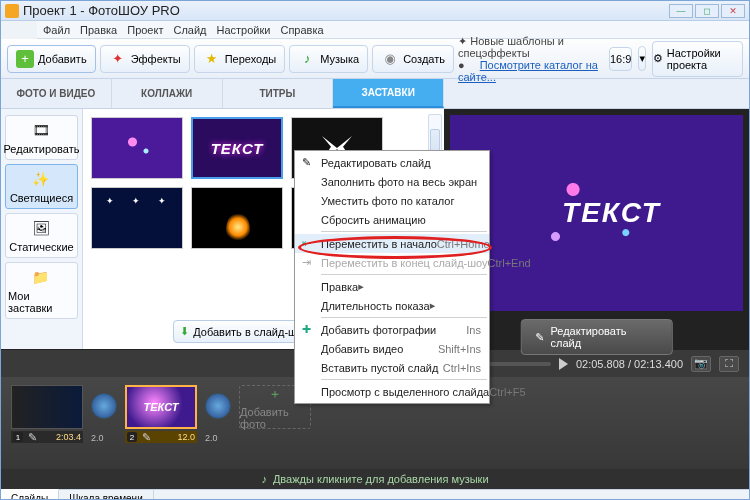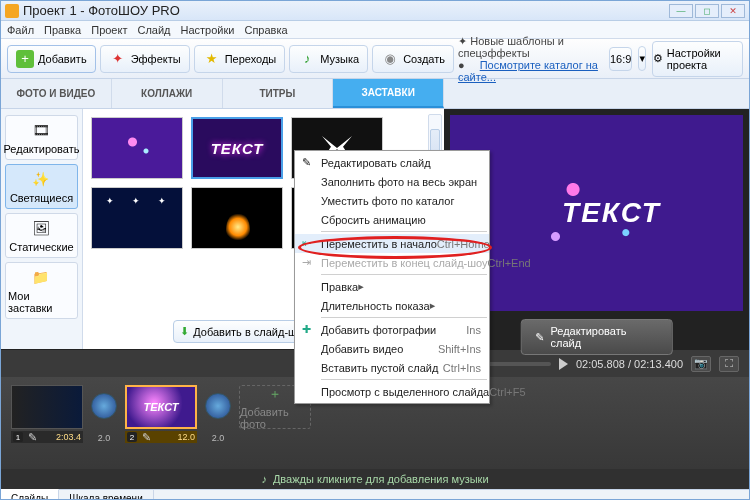--- a/index.html
+++ b/index.html
@@ -4,21 +4,21 @@
 <style>
 * { box-sizing: border-box; margin: 0; padding: 0; font-family: Tahoma, Arial, sans-serif; font-size: 11px; -webkit-user-select: none; }
 body { width: 750px; height: 500px; background: #eef3f8; overflow: hidden; border: 1px solid #7aa5d6; }
 
 .titlebar { height: 20px; background: linear-gradient(#eaf1fb,#d8e6f8); display: flex; align-items: center; padding: 0 4px; border-bottom: 1px solid #b8cde6; }
 .titlebar .app-icon { width: 14px; height: 14px; background: #f5a623; border-radius: 2px; margin-right: 4px; }
 .titlebar .title { flex: 1; font-size: 13px; color: #222; }
 .win-btn { width: 24px; height: 14px; border: 1px solid #9fb9d9; background: #e5eefb; margin-left: 2px; display:flex; align-items:center; justify-content:center; color:#4a6; font-size:9px; }
 .win-close { color:#c44; }
 
-.menubar { height: 18px; display: flex; gap: 10px; padding: 0 6px; background: #f4f8fd; border-bottom: 1px solid #d0dbeb; }
+.menubar { height: 18px; display: flex; gap: 10px; padding: 0 6px; background: #f4f8fd; border-bottom: 1px solid #d0dbeb; margin-left: 36px; }
 .menubar span { line-height: 18px; color: #333; }
 
 .toolbar { height: 40px; background: linear-gradient(#fefefe,#e9eff8); display:flex; align-items:center; padding: 0 6px; gap: 4px; border-bottom: 1px solid #c6d4e8; }
 .tb-btn { display:flex; align-items:center; gap:4px; padding: 4px 8px; border:1px solid #c5d5ea; border-radius:4px; background: linear-gradient(#fdfefe,#e8f0fa); }
 .tb-btn.primary { border-color: #a3c1e8; }
 .tb-icon { width: 18px; height: 18px; border-radius: 3px; display:flex;align-items:center;justify-content:center;font-size:13px; }
 .ic-add{background:#5fbf3a;color:#fff;} .ic-fx{color:#d33;} .ic-trans{color:#e3b900;} .ic-music{color:#2a9d2a;} .ic-make{color:#888;}
 .tb-right { margin-left:auto; display:flex; align-items:center; gap:6px; }
 .promo { font-size: 10px; color:#444; line-height: 12px; }
 .promo a { color:#1a5fbf; text-decoration: underline; margin-left: 12px; }
@@ -60,21 +60,21 @@
 .cam-btn,.full-btn{width:20px;height:16px;border:1px solid #666;background:#4a4a4a;border-radius:2px;display:flex;align-items:center;justify-content:center;color:#ccc;}
 
 .timeline { height: 92px; background: linear-gradient(#474747,#383838); padding:8px 10px; display:flex; gap:8px; }
 .tl-slide { width: 72px; height: 58px; position:relative; }
 .tl-thumb { width:72px;height:44px; background:#111;border:1px solid #555; display:flex;align-items:center;justify-content:center; color:#fff; font-size:11px; }
 .tl-sel { border:2px solid #ffb347; }
 .tl-thumb.tekst{background:radial-gradient(circle at 40% 40%,#f8f,#3f1a8e 60%);font-style:italic;font-weight:bold;}
 .tl-strip { position:absolute; bottom:0; left:0; right:0; height:12px; background:#2a2a2a; display:flex;align-items:center; padding:0 3px; font-size:9px; color:#ccc;}
 .tl-badge { position:absolute; bottom:1px; right:2px; font-size:9px; color:#ffdd88;}
 .tl-num { position:absolute; bottom:1px; left:2px; width:10px;height:10px;background:#222;color:#fff;font-size:8px;display:flex;align-items:center;justify-content:center;border-radius:2px;}
-.tl-trans { width:26px; height:58px; display:flex;flex-direction:column;align-items:center;justify-content:flex-start; }
+.tl-trans { width:26px; height:58px; display:flex;flex-direction:column;justify-content:flex-start; }
 .tl-trans .tt{width:26px;height:26px;border-radius:50%;background:radial-gradient(#6ad,#248);border:1px solid #356; margin-top:8px;}
 .tl-trans .tdur{color:#bbb;font-size:9px;margin-top:14px;}
 .tl-add { width:72px;height:44px;border:1px dashed #666;border-radius:3px;display:flex;flex-direction:column;align-items:center;justify-content:center;color:#888;font-size:9px;gap:3px;}
 
 .music-hint { height: 20px; background:#303030; display:flex;align-items:center;justify-content:center;color:#a8d8a8;font-size:10px;gap:6px;}
 
 .bottom-tabs { height: 18px; background:#eef3f8; display:flex; border-top:1px solid #c6d4e8;}
 .btab{padding:0 10px;line-height:18px;border-right:1px solid #cad6e8;font-size:10px;}
 .btab.active{background:#fff;border-top:1px solid #fff;margin-top:-1px;}
 

